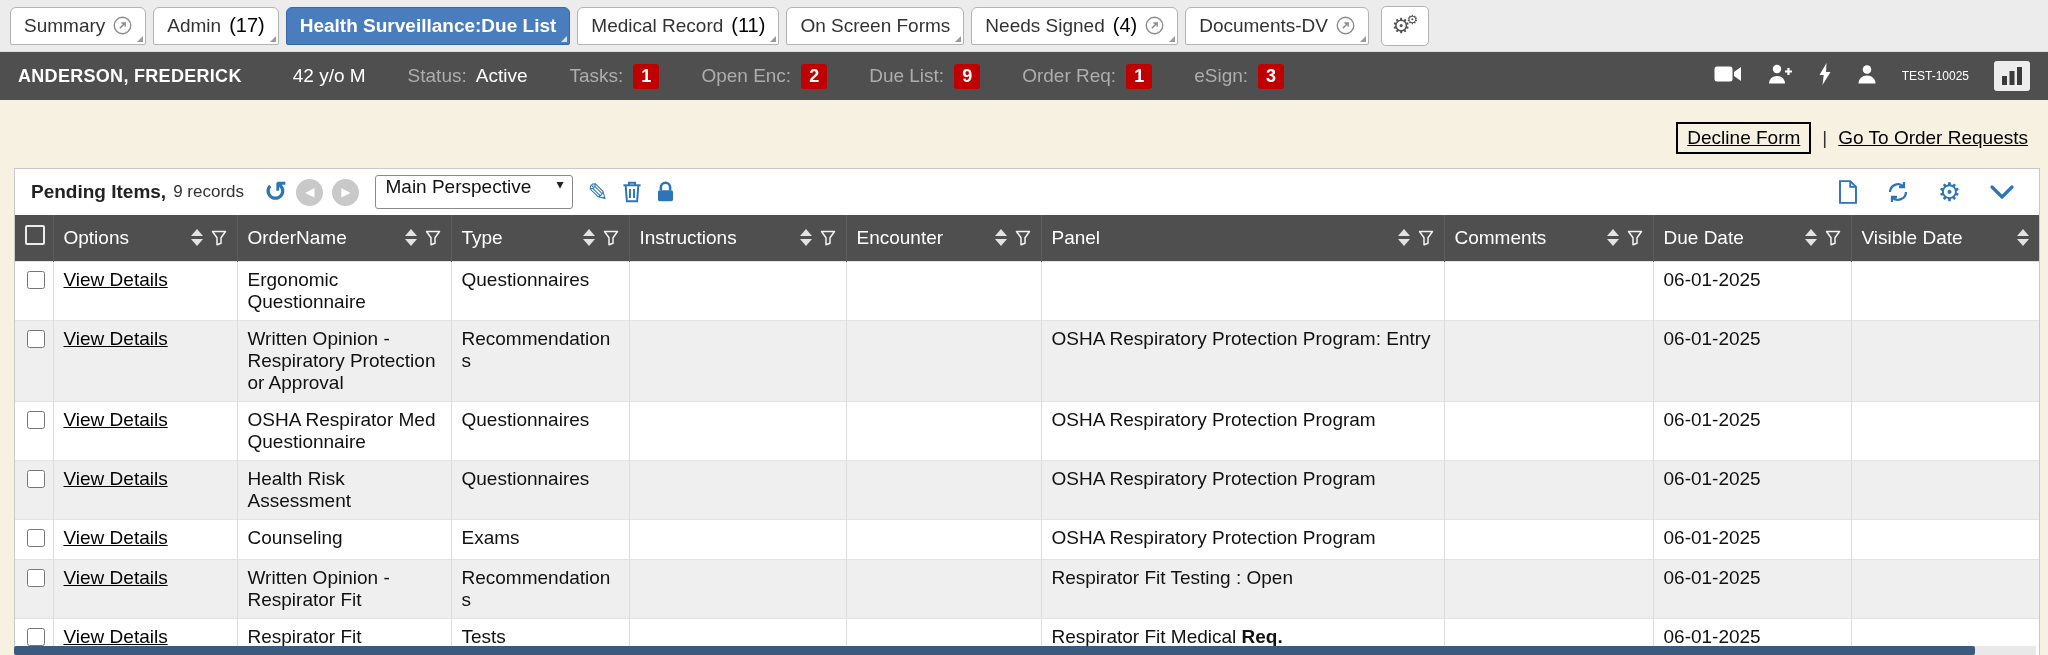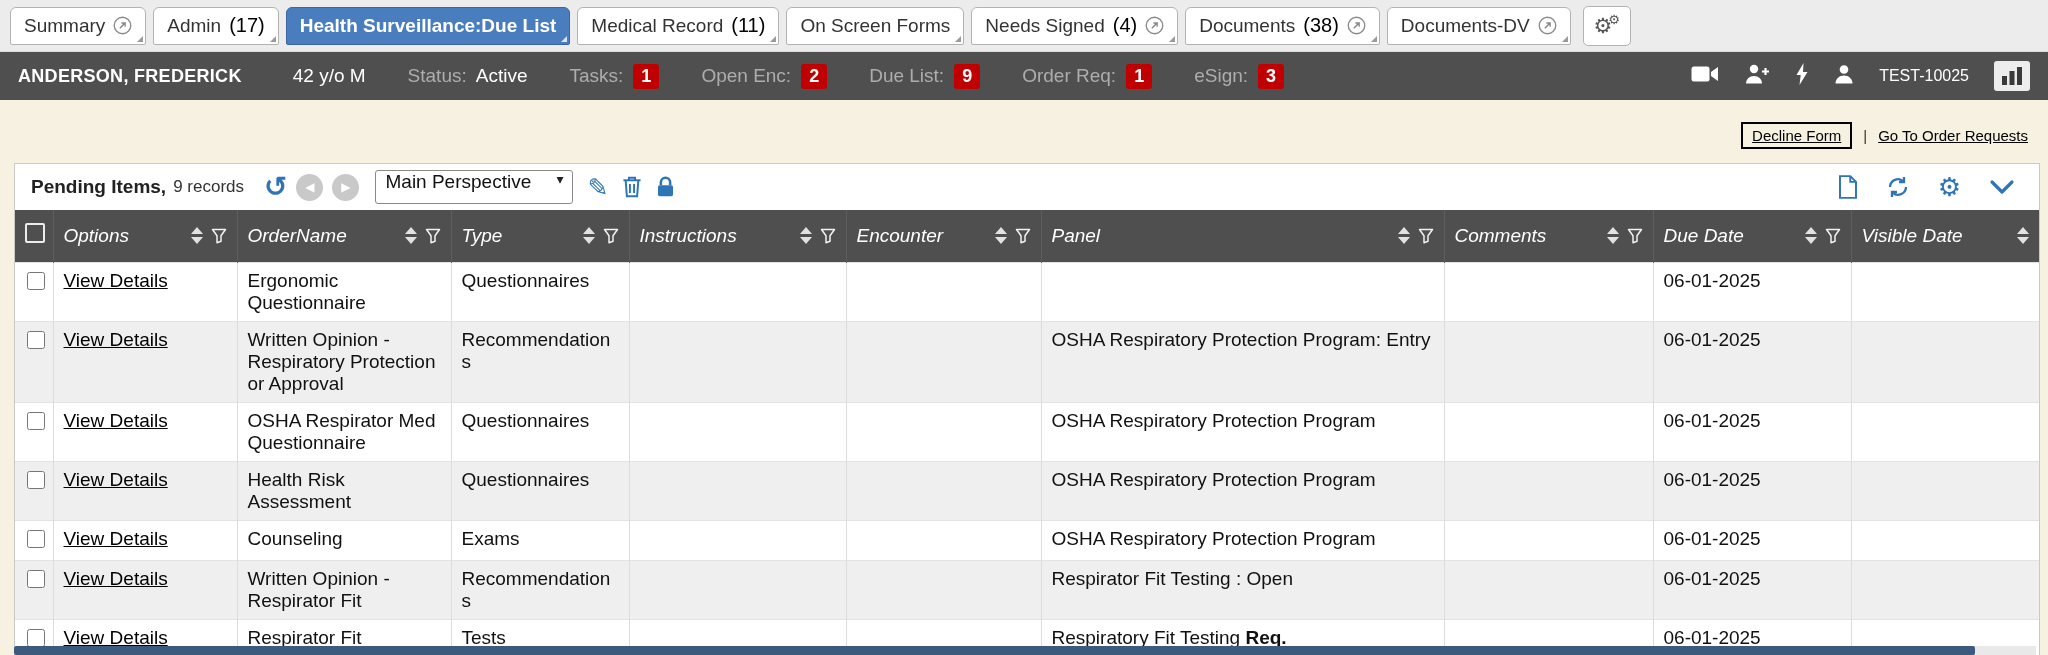--- a/index.html
+++ b/index.html
@@ -42,29 +42,29 @@
   }
   .pname{font-size:18px;font-weight:bold;letter-spacing:.3px;}
   .bgroup{display:flex;align-items:center;margin-left:42px;white-space:nowrap;}
   .blabel{font-size:19px;color:#adadad;}
   .bval{font-size:19px;color:#fff;margin-left:9px;}
   .badge{
     display:inline-block;background:#c00000;color:#fff;font-weight:bold;font-size:18px;
     padding:1px 8px 2px;border-radius:3px;margin-left:10px;line-height:22px;
   }
   .banner-right{margin-left:auto;display:flex;align-items:center;gap:25px;}
-  .userid{font-size:16px;color:#fff;}
+  .userid{font-size:12px;color:#fff;}
   .chartbox{
     width:36px;height:30px;background:#ededed;border-radius:3px;
     display:flex;align-items:center;justify-content:center;
   }
   
   .actions{
     display:flex;justify-content:flex-end;align-items:center;gap:11px;
-    margin:22px 20px 0 0;font-size:15px;color:#000;
+    margin:22px 20px 0 0;font-size:19px;color:#000;
   }
   .decline{
     border:2px solid #000;padding:3px 9px;text-decoration:underline;cursor:pointer;background:transparent;
   }
   .sep{color:#333;}
   .plainlink{text-decoration:underline;cursor:pointer;color:#000;}
   
   .grid-wrap{
     margin:14px 8px 0 14px;background:#fff;border:1px solid #c9c9c9;box-sizing:border-box;
   }
@@ -83,22 +83,22 @@
     background:#fff;padding:0 9px;font-size:19px;color:#111;margin-left:16px;cursor:pointer;box-sizing:border-box;
   }
   .selarrow{margin-left:auto;font-size:14px;color:#222;}
   .tbicon{margin-left:14px;display:flex;align-items:center;cursor:pointer;}
   .pencil{font-size:25px;color:#2e75b6;line-height:1;}
   .tb-right{margin-left:auto;display:flex;align-items:center;gap:28px;padding-right:8px;}
   .tb-right .tbicon{margin-left:0;}
   
   table{width:100%;border-collapse:collapse;table-layout:fixed;font-size:19px;}
   thead th{
-    background:#4f4f4f;color:#fff;height:52px;padding:0 10px;text-align:left;
-    font-weight:400;border-right:1px solid #5e5e5e;box-sizing:border-box;font-style:italic;
+    background:#4f4f4f;color:#fff;height:46px;padding:0 10px;text-align:left;
+    font-weight:400;border-right:1px solid #5e5e5e;box-sizing:border-box;
   }
   thead th:last-child{border-right:none;}
   .hwrap{display:flex;align-items:center;}
   .hicons{margin-left:auto;display:flex;align-items:center;gap:8px;}
   .sort-icon{width:12px;height:17px;position:relative;display:inline-block;cursor:pointer;}
   .sort-icon::before{content:"";position:absolute;left:0;top:0;
     border-left:6px solid transparent;border-right:6px solid transparent;border-bottom:7px solid #e2e2e2;}
   .sort-icon::after{content:"";position:absolute;left:0;bottom:0;
     border-left:6px solid transparent;border-right:6px solid transparent;border-top:7px solid #e2e2e2;}
   .filter-icon{display:flex;align-items:center;cursor:pointer;}
@@ -140,30 +140,20 @@
   <div class="tab">
     <span class="tab-label">Medical Record</span>
     <span class="tab-count">(11)</span>
   </div>
   <div class="tab">
     <span class="tab-label">On Screen Forms</span>
   </div>
   <div class="tab">
     <span class="tab-label">Needs Signed</span>
     <span class="tab-count">(4)</span>
-    <span class="tab-ext">
-      <svg width="19" height="19" viewBox="0 0 20 20">
-          <circle cx="10" cy="10" r="8.7" fill="#fff" stroke="#8a8a8a" stroke-width="1.4"></circle>
-          <path d="M7.2 12.8L12.5 7.5M8.8 7.3h4v4" fill="none" stroke="#8a8a8a" stroke-width="1.5"></path>
-        </svg>
-    </span>
-  </div>
-  <div class="tab">
-    <span class="tab-label">Documents</span>
-    <span class="tab-count">(38)</span>
     <span class="tab-ext">
       <svg width="19" height="19" viewBox="0 0 20 20">
           <circle cx="10" cy="10" r="8.7" fill="#fff" stroke="#8a8a8a" stroke-width="1.4"></circle>
           <path d="M7.2 12.8L12.5 7.5M8.8 7.3h4v4" fill="none" stroke="#8a8a8a" stroke-width="1.5"></path>
         </svg>
     </span>
   </div>
   <div class="tab">
     <span class="tab-label">Documents-DV</span>
     <span class="tab-ext">
@@ -509,21 +499,21 @@
         <td>06-01-2025</td>
         <td></td>
       </tr>
       <tr>
         <td class="cb"><input type="checkbox" class="rowcheck" style=""></td>
         <td><span class="viewlink">View Details</span></td>
         <td>Respirator Fit</td>
         <td>Tests</td>
         <td></td>
         <td></td>
-        <td><span>Respiratory Fit Testing </span><span class="cell-bold">Req.</span></td>
+        <td><span>Respirator Fit Medical </span><span class="cell-bold">Req.</span></td>
         <td></td>
         <td>06-01-2025</td>
         <td></td>
       </tr>
     </tbody>
   </table>
 </div>
 
 <div class="hscroll-track">
   <div class="hscroll-thumb"></div>

